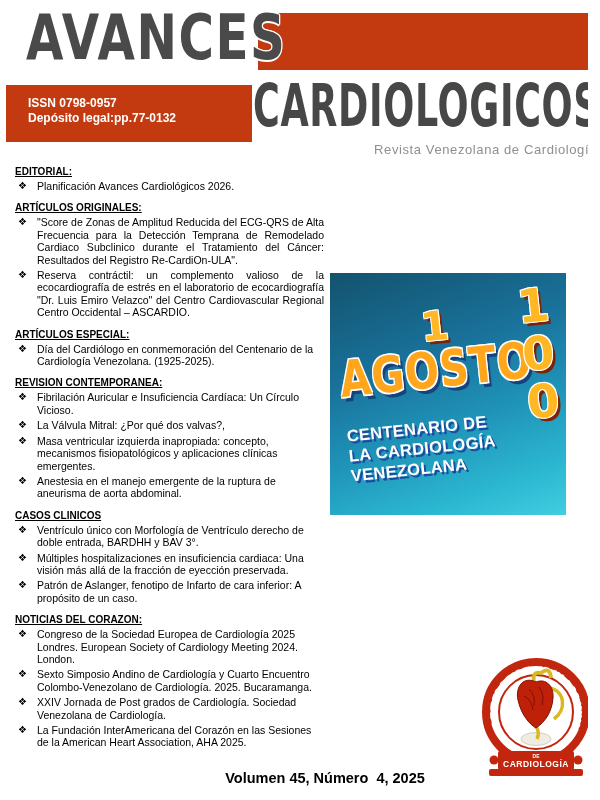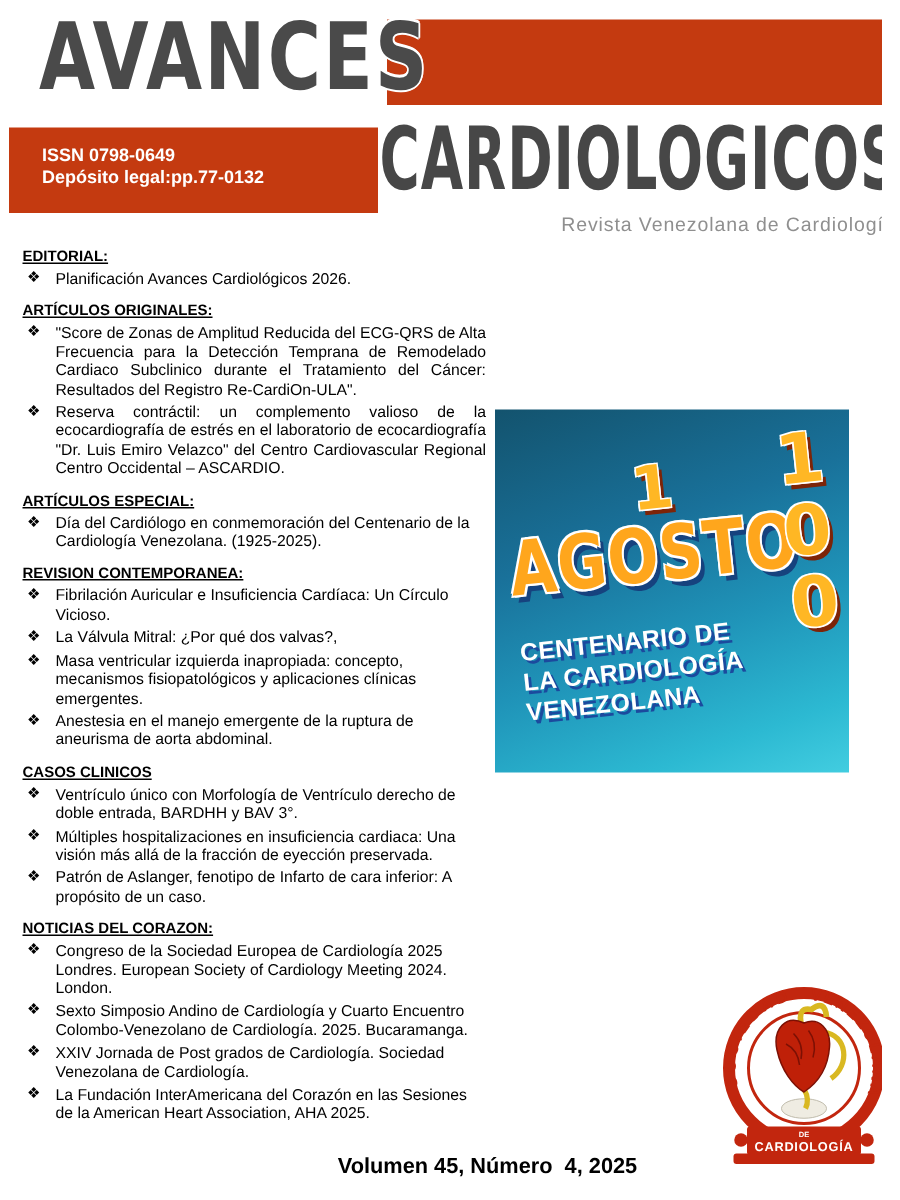--- a/index.html
+++ b/index.html
@@ -54,21 +54,21 @@
 </style>
 </head>
 <body>
 
 <div class="page">
 
   <div class="top-red-bar"></div>
   <div class="title-avances">AVANCES</div>
 
   <div class="issn-bar">
-    <div class="issn-line">ISSN 0798-0649</div>
+    <div class="issn-line">ISSN 0798-0957</div>
     <div class="issn-line">Depósito legal:pp.77-0132</div>
   </div>
   <div class="title-cardio">CARDIOLOGICOS</div>
 
   <div class="subtitle">
     <div>Revista Venezolana de Cardiología</div>
   </div>
 
   <div class="toc">
       <div class="toc-section">

